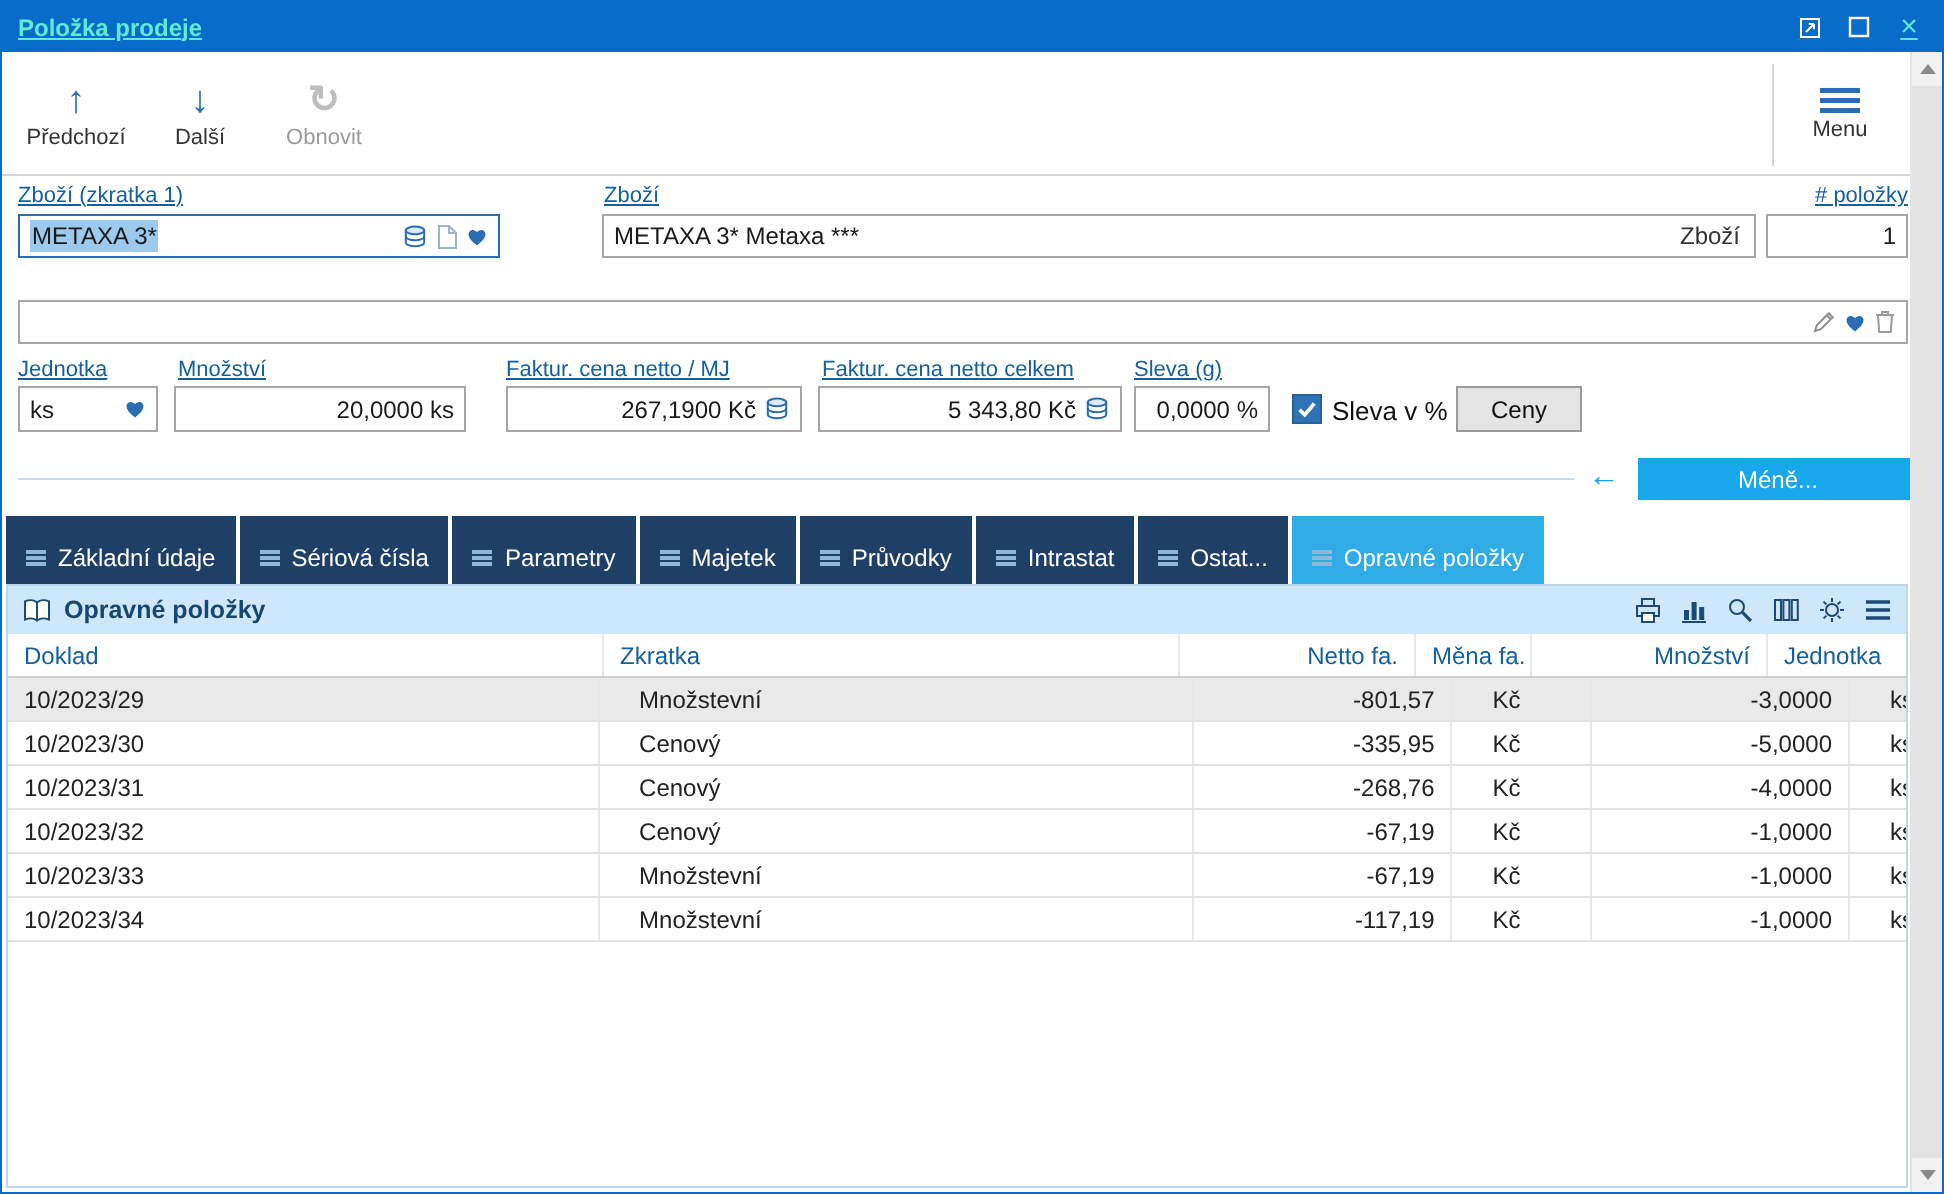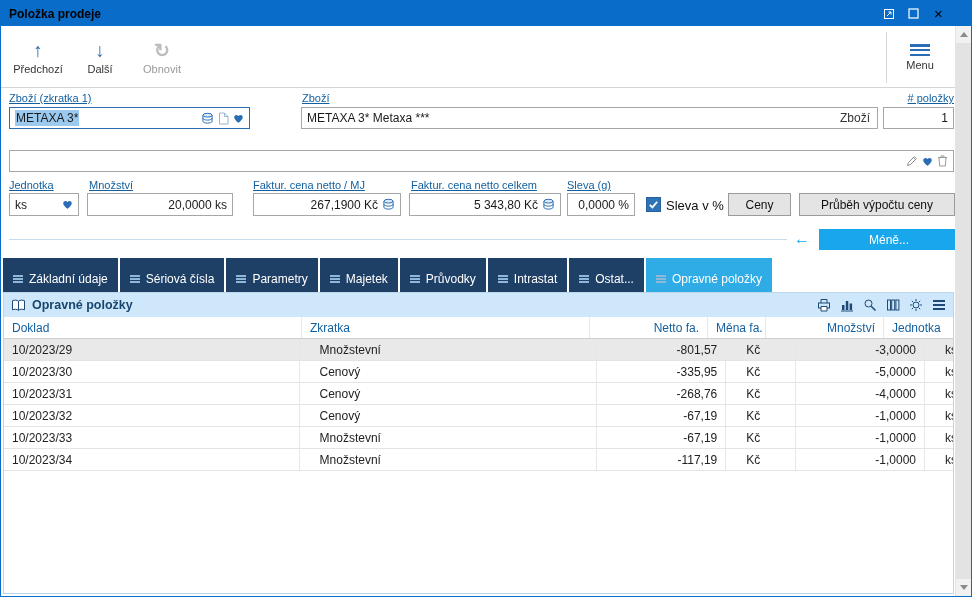--- a/index.html
+++ b/index.html
@@ -1,21 +1,21 @@
 <!DOCTYPE html>
 <html><head>
 <meta charset="utf-8">
 <style>
   * { margin:0; padding:0; box-sizing:border-box; }
   html,body { background:#fff; }
   body { font-family:"Liberation Sans", sans-serif; width:972px; }
   .window { position:relative; width:972px; height:597px; background:#fff; border:1px solid #0a6cc9; overflow:hidden; font-size:12px; color:#1a1a1a; }
 
   
-  .titlebar { position:absolute; top:0; left:0; right:0; height:25px; background:#0a6cc9; color:#000000; display:flex; align-items:center; padding:0 20px 0 8px; }
+  .titlebar { position:absolute; top:0; left:0; right:0; height:25px; background:#0a6cc9; color:#5eead4; display:flex; align-items:center; padding:0 4px 0 8px;text-decoration:underline; }
   .titlebar .title { font-weight:bold; font-size:12px; flex:1; }
   .tb-btn { width:25px; height:19px; display:flex; align-items:center; justify-content:center; }
   .tb-btn.close { font-size:15px; line-height:1; }
 
   
   .toolbar { position:absolute; top:25px; left:0; right:16px; height:62px; background:#fff; border-bottom:1px solid #d5d5d5; display:flex; align-items:stretch; padding:4px 4px 2px 6px; }
   .tool-btn { width:62px; display:flex; flex-direction:column; align-items:center; justify-content:center; gap:2px; font-size:11px; color:#333; }
   .tool-btn .arrow { color:#2a6db5; font-size:19px; font-weight:bold; line-height:20px; }
   .tool-btn.disabled { color:#9a9a9a; }
   .tool-btn.disabled .arrow { color:#bdbdbd; }
@@ -221,21 +221,20 @@
   </div>
 
   <div class="checkbox" style="left:645px;top:196px">
     <svg width="11" height="11" viewBox="0 0 12 12">
         <path d="M2 6.5L4.8 9.2 10 3" fill="none" stroke="#fff" stroke-width="2"></path>
       </svg>
   </div>
   <span class="cb-label" style="left:665px;top:197px">Sleva v %</span>
 
   <div class="btn" style="left:727px;top:192px;width:63px;height:23px">Ceny</div>
-  <div class="btn" style="left:798px;top:192px;width:156px;height:23px">Průběh výpočtu ceny</div>
 
   <div class="hline"></div>
   <span class="mene-arrow">←</span>
   <div class="mene-btn">Méně...</div>
 
   <div class="tabs">
     <div class="tab">
         <span class="tab-icon"></span>
         <span>Základní údaje</span>
       </div>

